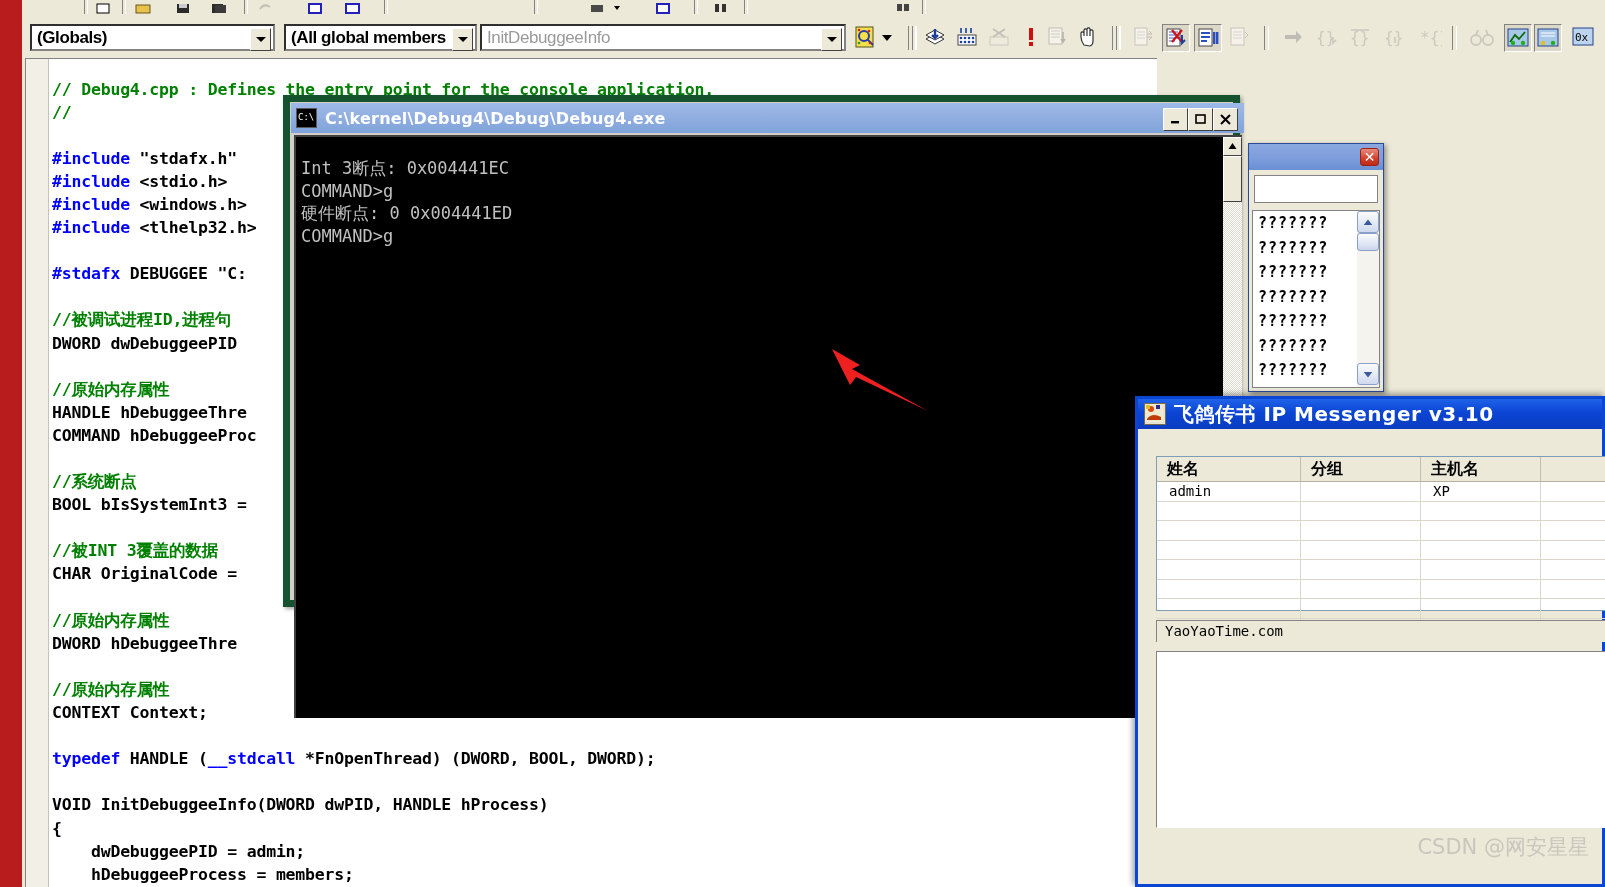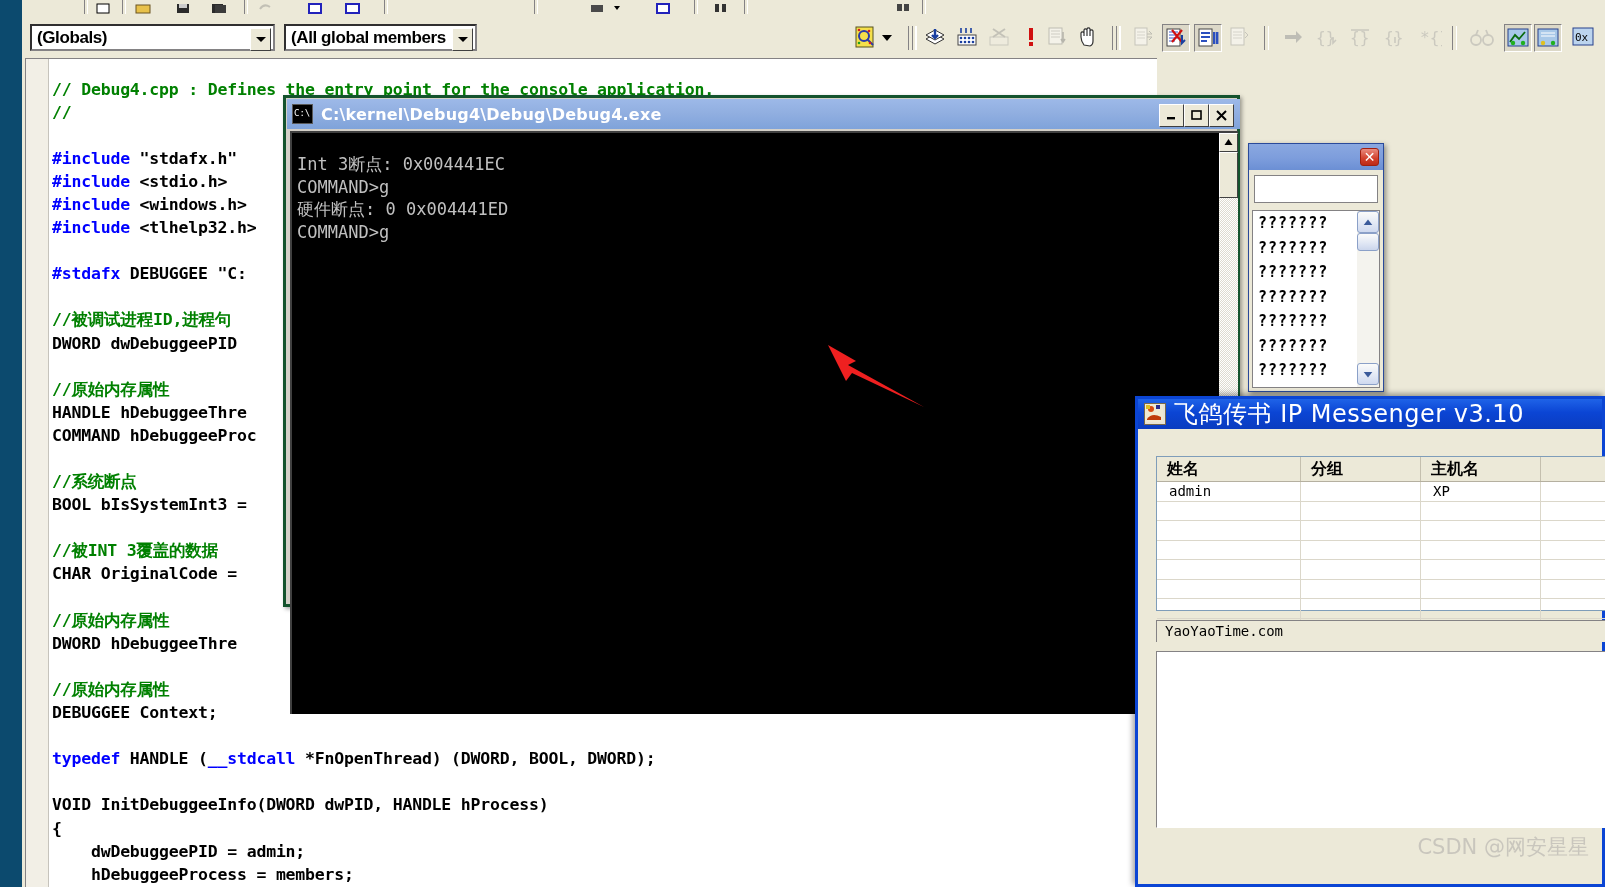--- a/index.html
+++ b/index.html
@@ -1,20 +1,20 @@
 <!DOCTYPE html>
 <html><head>
 <meta charset="utf-8">
 <style>
   html,body{margin:0;padding:0;background:#000;}
   body{width:1605px;height:887px;overflow:hidden;position:relative;
        font-family:"Liberation Sans",sans-serif;}
 
   
-  #desktop{position:absolute;inset:0;background:#0c4a6e;}
+  #desktop{position:absolute;inset:0;background:#b91c1c;}
 
   
   #vc-window{position:absolute;left:22px;top:0;width:1583px;height:887px;background:#ece9d8;}
 
   
   #toolbar-top{position:absolute;left:0;top:0;width:1583px;height:18px;
                background:#ece9d8;border-bottom:1px solid #ffffff;overflow:hidden;}
   #toolbar-top .sep{position:absolute;top:0;width:2px;height:14px;
                     border-left:1px solid #848284;border-right:1px solid #fff;}
   .tbicon-sm{position:absolute;top:0px;width:18px;height:14px;}
@@ -56,21 +56,21 @@
   #code{position:absolute;left:26px;top:2px;width:1105px;
         font-family:"DejaVu Sans Mono","Liberation Mono",monospace;
         font-size:16.5px;font-weight:bold;line-height:23.1px;white-space:pre;
         color:#000;letter-spacing:-0.2px;}
   .c-com{color:#008000;}
   .c-key{color:#0000ff;}
   .c-txt{color:#000000;}
 
   
   #console{position:absolute;left:283px;top:95px;width:957px;height:512px;
-           background:#d4d0c8;border:3px solid #14532d;box-sizing:border-box;
+           background:#d4d0c8;border:7px solid #14532d;box-sizing:border-box;
            box-shadow:2px 2px 4px rgba(0,0,0,.35);}
   #console-title{position:absolute;left:1px;top:1px;width:953px;height:30px;
                  background:linear-gradient(180deg,#9db9e8 0%,#90aee0 50%,#7fa3da 100%);
                  display:flex;align-items:center;}
   #console-icon{width:19px;height:18px;margin-left:5px;background:#000;
                 border:1px solid #5a5a5a;position:relative;flex:none;}
   #console-icon::after{content:"C:\\";position:absolute;left:1px;top:0px;color:#fff;
                        font-family:"DejaVu Sans Mono",monospace;font-size:9px;line-height:16px;}
   #console-title .t{margin-left:8px;font-family:"DejaVu Sans","Liberation Sans",sans-serif;
                     font-size:16px;font-weight:bold;color:#fff;letter-spacing:0.2px;}
@@ -124,22 +124,22 @@
 
   
   #ipm{position:absolute;left:1135px;top:396px;width:470px;height:491px;
        background:#ece9d8;border:3px solid #0b45d4;box-sizing:border-box;
        box-shadow:-2px -2px 6px rgba(0,0,0,.4);}
   #ipm-title{position:absolute;left:0;top:0;width:464px;height:30px;
              background:linear-gradient(180deg,#1f63e8 0%,#0b45d4 45%,#0a3cc0 100%);
              display:flex;align-items:center;}
   #ipm-icon{width:20px;height:20px;margin-left:6px;flex:none;position:relative;
             background:#e8e4d4;border:1px solid #7a6a4a;overflow:hidden;}
-  #ipm-title .t{margin-left:8px;font-family:"DejaVu Sans",sans-serif;font-size:24px;
-                font-weight:normal;color:#fff;letter-spacing:0.5px;}
+  #ipm-title .t{margin-left:8px;font-family:"DejaVu Sans",sans-serif;font-size:20px;
+                font-weight:bold;color:#fff;letter-spacing:0.5px;}
   #ipm-list{position:absolute;left:18px;top:57px;width:452px;height:155px;background:#fff;
             border:1px solid #7f9db9;box-sizing:border-box;}
   #ipm-head{display:flex;height:24px;background:#ece9d8;border-bottom:1px solid #b5b0a0;}
   #ipm-head .col{font-family:"DejaVu Serif","Liberation Serif",serif;font-size:16px;
                  font-weight:bold;color:#000;padding-left:10px;line-height:23px;
                  border-right:1px solid #c4bfae;box-sizing:border-box;}
   .ipm-row{display:flex;height:18.5px;border-bottom:1px solid #dbd7ca;}
   .ipm-row .cell{font-family:"DejaVu Sans Mono","Liberation Mono",monospace;font-size:14px;
                  color:#000;padding-left:12px;line-height:18px;
                  border-right:1px solid #dbd7ca;box-sizing:border-box;overflow:hidden;}
@@ -240,20 +240,24 @@
       <div class="combo" style="left:8px;width:245px;">
         <span class="txt">(Globals)</span>
         <span class="arrow"></span>
       </div>
 
       <div class="combo" style="left:262px;width:193px;">
         <span class="txt">(All global members</span>
         <span class="arrow"></span>
       </div>
 
+      <div class="combo" style="left:458px;width:366px;">
+        <span class="txt grey">InitDebuggeeInfo</span>
+        <span class="arrow"></span>
+      </div>
 
       <div class="tbbtn" style="left:830px;">
         <svg width="22" height="22">
           <rect x="2" y="1" width="17" height="20" fill="#f5e04a" stroke="#55521f"></rect>
           <circle cx="10" cy="10" r="5" fill="none" stroke="#2a3aa8" stroke-width="2"></circle>
           <path d="M13 13 l6 6" stroke="#2a3aa8" stroke-width="2"></path>
           <circle cx="5" cy="4" r="1.3" fill="#d42020"></circle>
             <circle cx="15" cy="5" r="1.3" fill="#d42020"></circle>
           <circle cx="5" cy="17" r="1.3" fill="#20a020"></circle>
             <circle cx="16" cy="17" r="1.3" fill="#d42020"></circle>
@@ -451,21 +455,21 @@
 <span class="c-com">//系统断点</span>
 <span class="c-txt">BOOL bIsSystemInt3 =</span>
 <span class="c-txt"></span>
 <span class="c-com">//被INT 3覆盖的数据</span>
 <span class="c-txt">CHAR OriginalCode =</span>
 <span class="c-txt"></span>
 <span class="c-com">//原始内存属性</span>
 <span class="c-txt">DWORD hDebuggeeThre</span>
 <span class="c-txt"></span>
 <span class="c-com">//原始内存属性</span>
-<span class="c-txt">DEBUGGEE Context;</span>
+<span class="c-txt">CONTEXT Context;</span>
 <span class="c-txt"></span>
 <span class="c-key">typedef</span><span class="c-txt"> HANDLE (</span><span class="c-key">__stdcall</span><span class="c-txt"> *FnOpenThread) (DWORD, BOOL, DWORD);</span>
 <span class="c-txt"></span>
 <span class="c-txt">VOID InitDebuggeeInfo(DWORD dwPID, HANDLE hProcess)</span>
 <span class="c-txt">{</span>
 <span class="c-txt">    dwDebuggeePID = admin;</span>
 <span class="c-txt">    hDebuggeeProcess = members;</span></pre>
     </div>
 
   </div>

